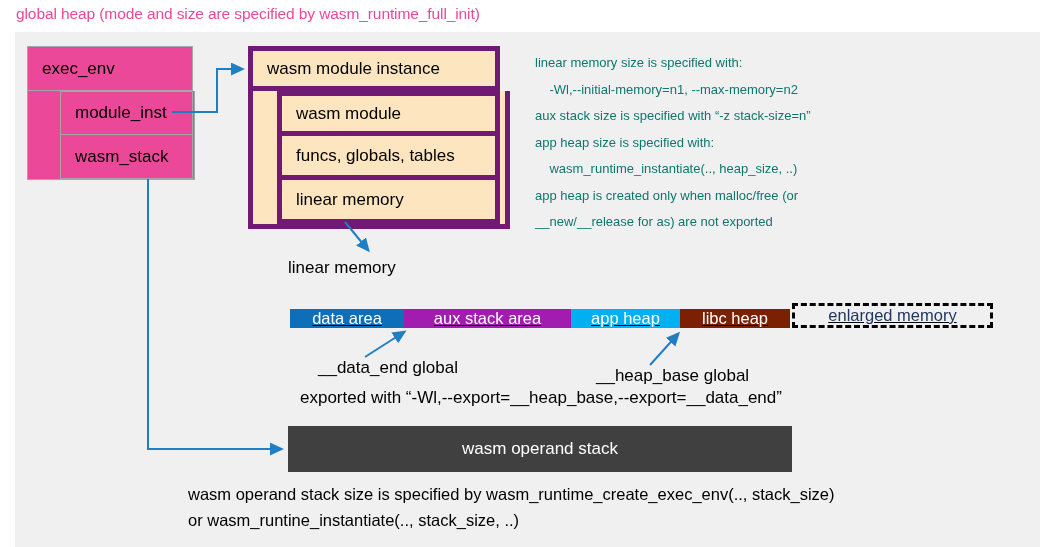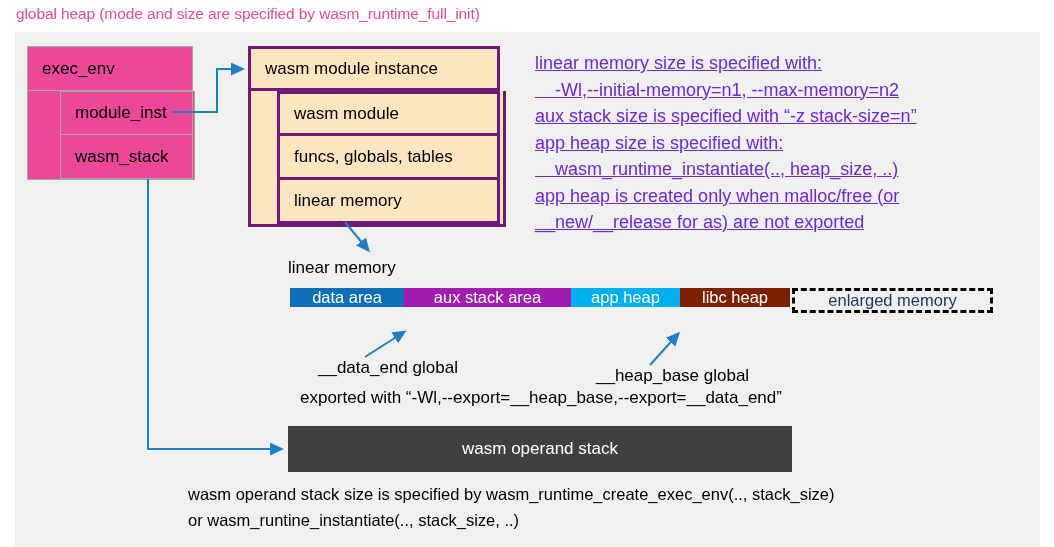--- a/index.html
+++ b/index.html
@@ -54,38 +54,39 @@
   
   .exec-box {
     background: #ec4899;
     border: 1px solid #A6A6A6;
   }
   .exec-row-label { padding-left: 14px; }
 
   
   .mod-box {
     background: #FCE5BF;
-    border: 3px solid #701a75;
+    border: 5px solid #701a75;
   }
   .mod-row-label { padding-left: 14px; }
 
   
   #linear-memory-label {
     left: 288px;
     top: 258px;
     font-size: 17px;
     color: #000000;
     white-space: nowrap;
   }
   #memory-bar {
     left: 290px;
     top: 288px;
     height: 40px;
     display: flex;
-    align-items: flex-start;
+    align-items: flex-end;
+    text-decoration: underline;
   }
   .mem-seg {
     display: flex;
     align-items: center;
     justify-content: center;
     font-size: 16.5px;
     color: #ffffff;
     white-space: nowrap;
     box-sizing: border-box;
   }
@@ -129,25 +130,24 @@
     font-size: 16.5px;
     color: #000000;
     line-height: 26px;
     white-space: pre;
   }
 
   
   #side-note {
     left: 535px;
     top: 50px;
-    font-size: 18px;
-    color: #6d28d9;
+    font-size: 13px;
+    color: #0f766e;
     line-height: 26.5px;
     white-space: pre;
-    text-decoration: underline;
   }
 
   
   #connectors {
     left: 0; top: 0;
     width: 1054px;
     height: 547px;
     pointer-events: none;
   }
 </style>

